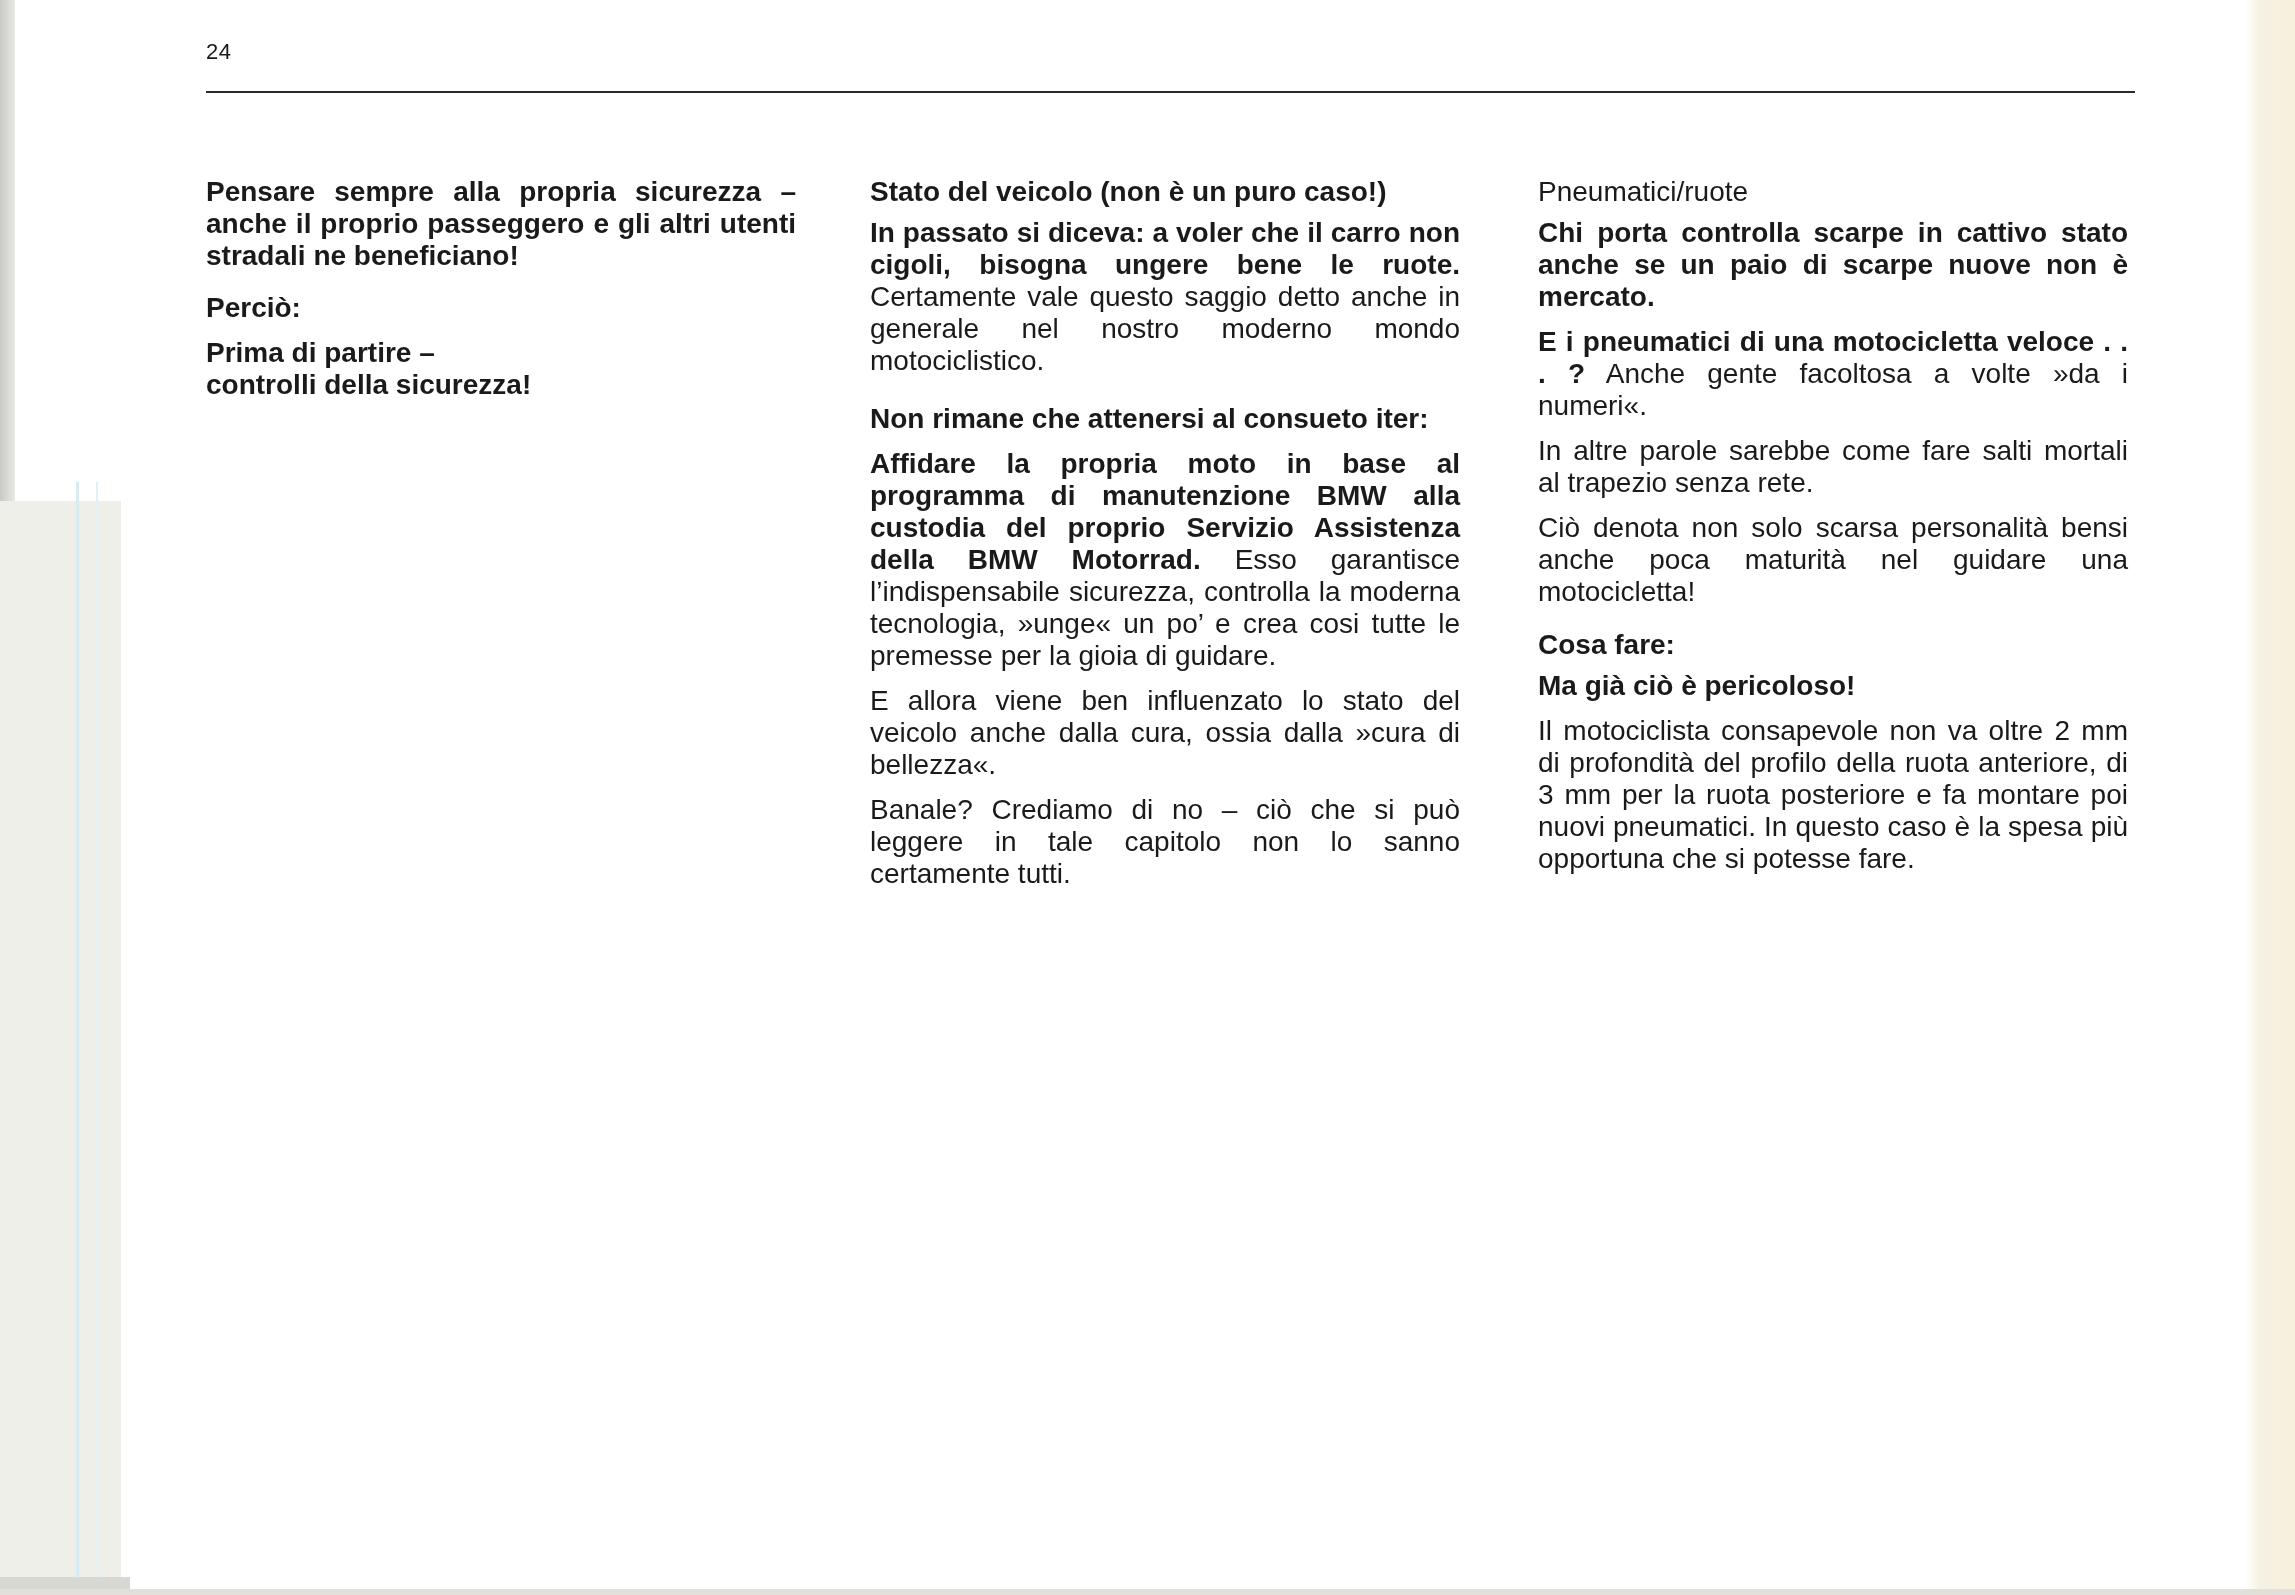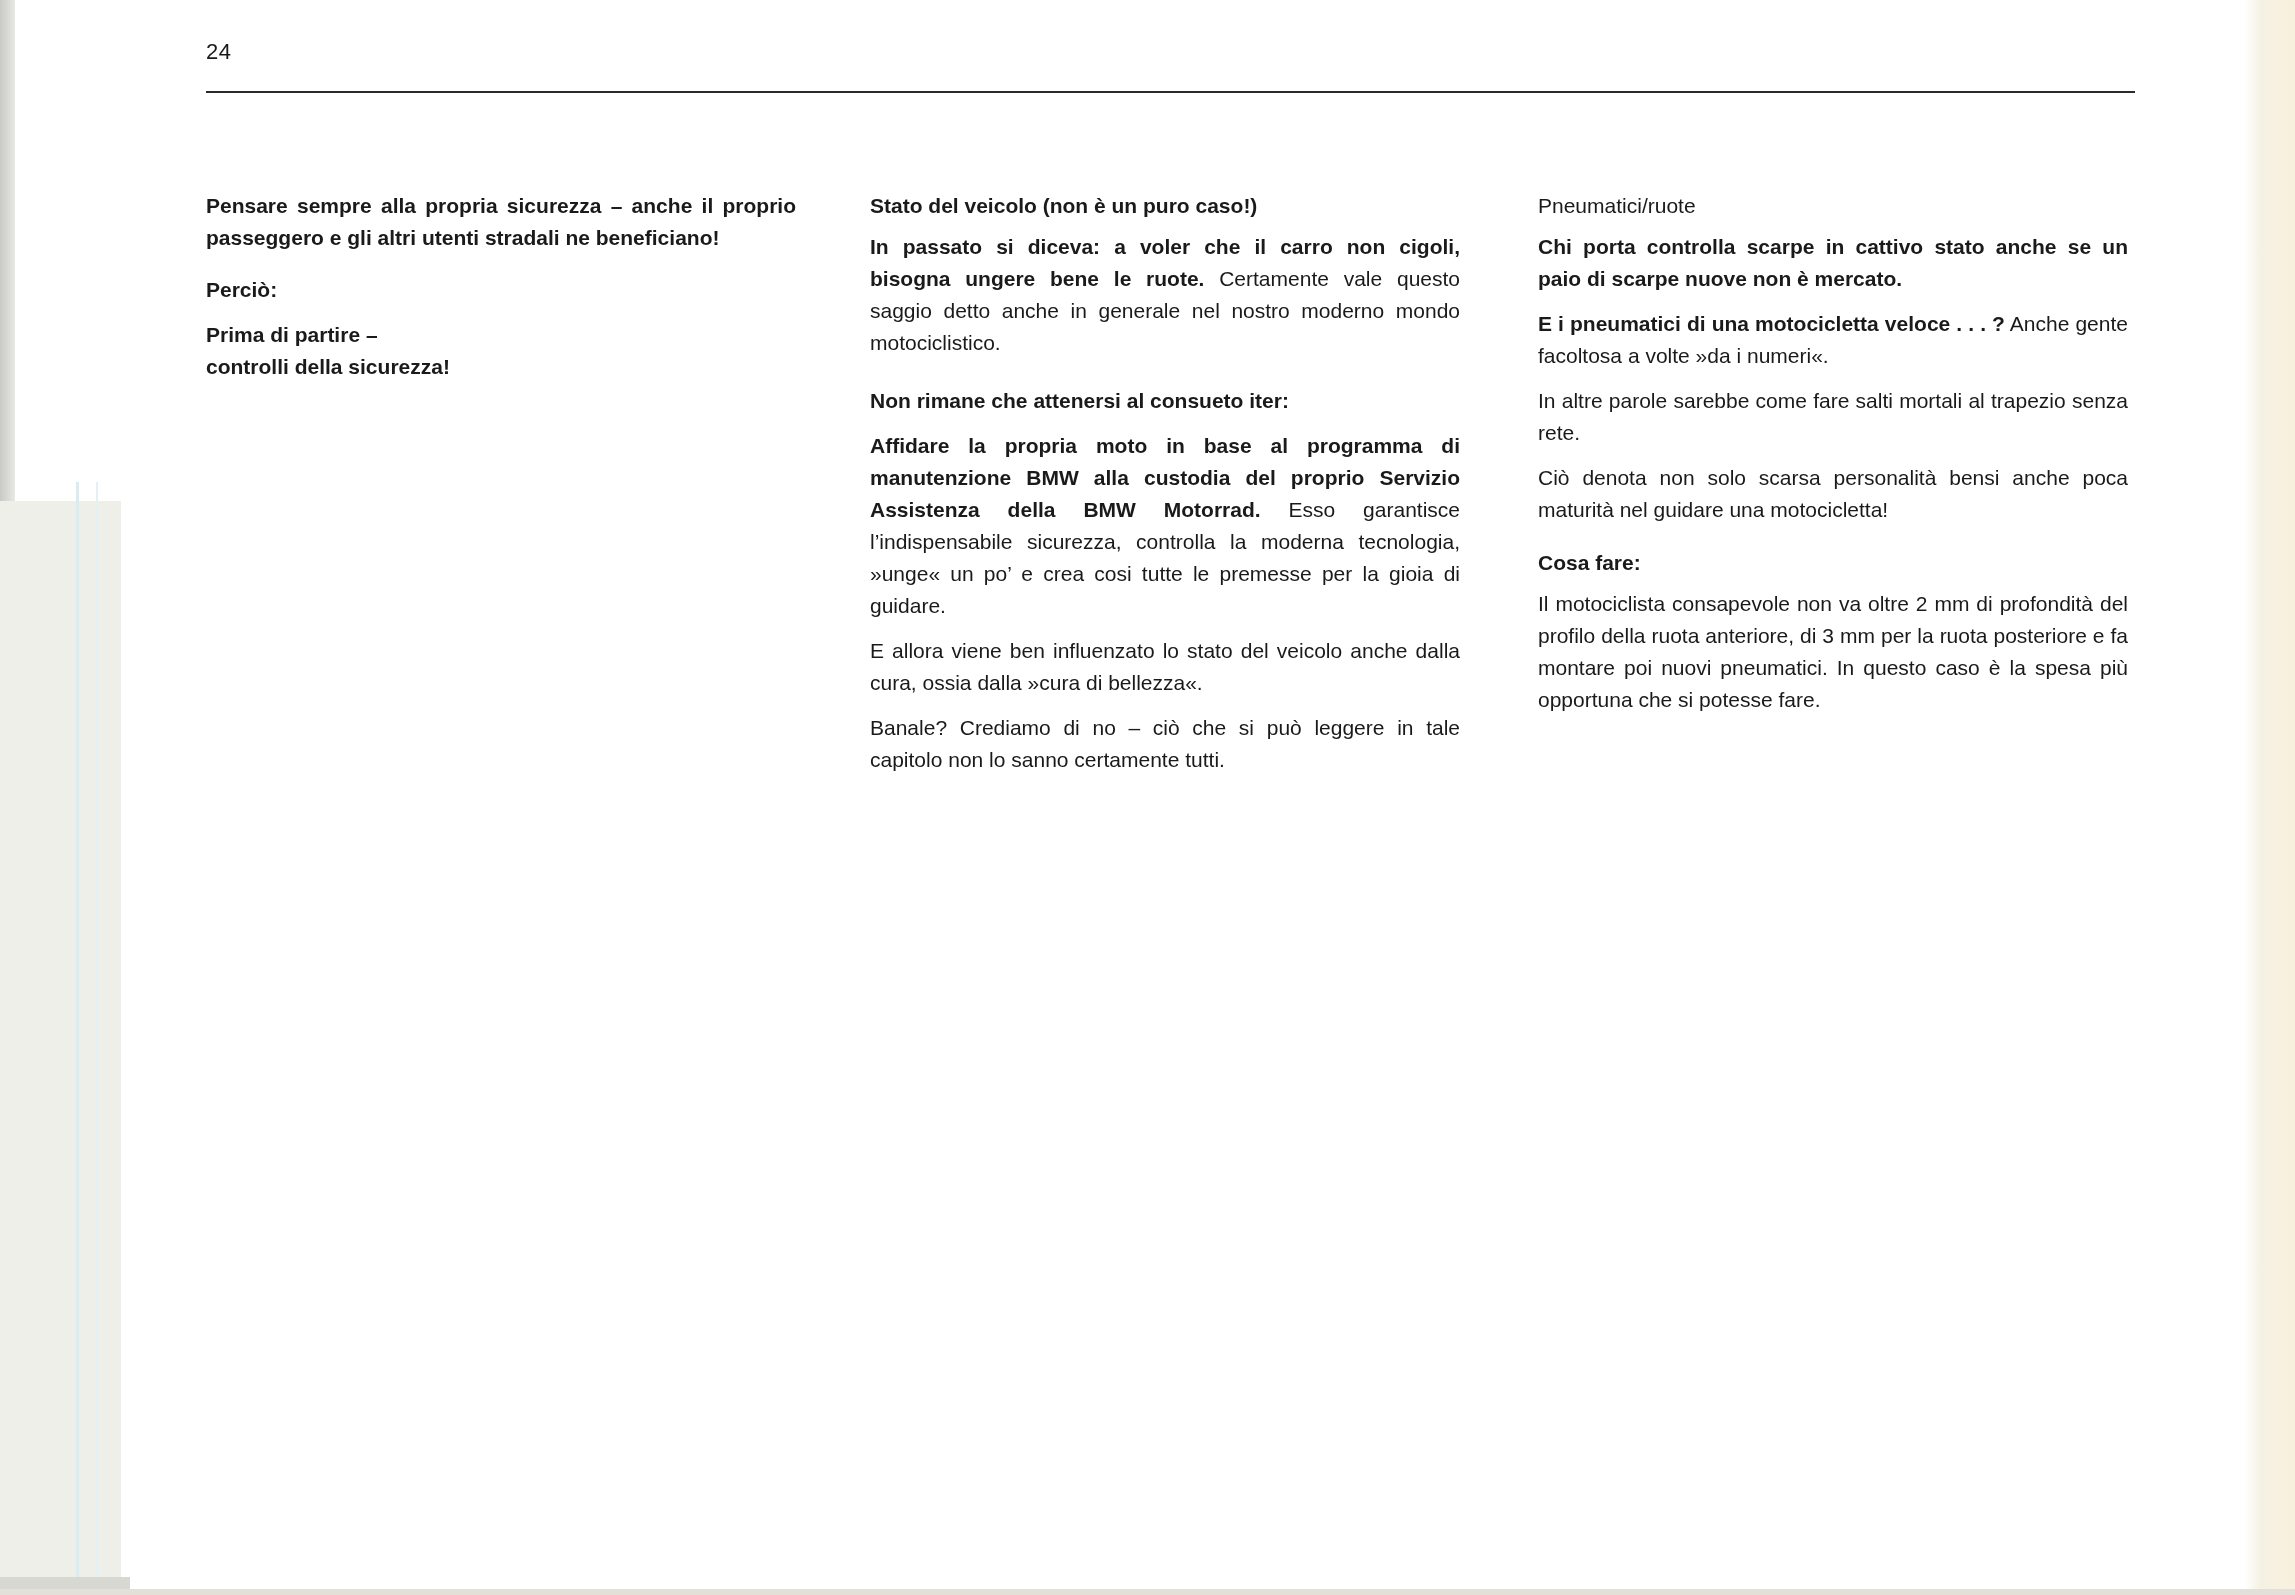--- a/index.html
+++ b/index.html
@@ -73,23 +73,22 @@
     top: 91px;
     width: 1929px;
     height: 1.9px;
     background: #2a2a2a;
   }
 
   .column {
     position: absolute;
     top: 176px;
     width: 590px;
-    font-size: 21px;
+    font-size: 28px;
     line-height: 32px;
-    margin-top: 14px;
   }
   .col-1 { left: 206px; }
   .col-2 { left: 870px; width: 590px; }
   .col-3 { left: 1538px; width: 590px; }
 
   .col-1 .para { font-weight: bold; }
 
   .para {
     margin: 0 0 13px 0;
     text-align: justify;
@@ -137,15 +136,16 @@
 
 <div class="column col-3">
   <p class="heading" style="font-weight:normal; font-weight:500;">Pneumatici/ruote</p>
   <p class="para b">Chi porta controlla scarpe in cattivo stato anche se un paio di scarpe nuove non è mercato.</p>
   <p class="para">
     <span class="b">E i pneumatici di una motocicletta veloce . . . ?</span><span> Anche gente facoltosa a volte »da i numeri«.</span>
   </p>
   <p class="para">In altre parole sarebbe come fare salti mortali al trapezio senza rete.</p>
   <p class="para">Ciò denota non solo scarsa personalità bensi anche poca maturità nel guidare una motocicletta!</p>
   <p class="heading" style="margin-top:20.4px;">Cosa fare:</p>
+  <p class="para b">Ma già ciò è pericoloso!</p>
   <p class="para">Il motociclista consapevole non va oltre 2 mm di profondità del profilo della ruota anteriore, di 3 mm per la ruota posteriore e fa montare poi nuovi pneumatici. In questo caso è la spesa più opportuna che si potesse fare.</p>
 </div>
 
 
 </body></html>

